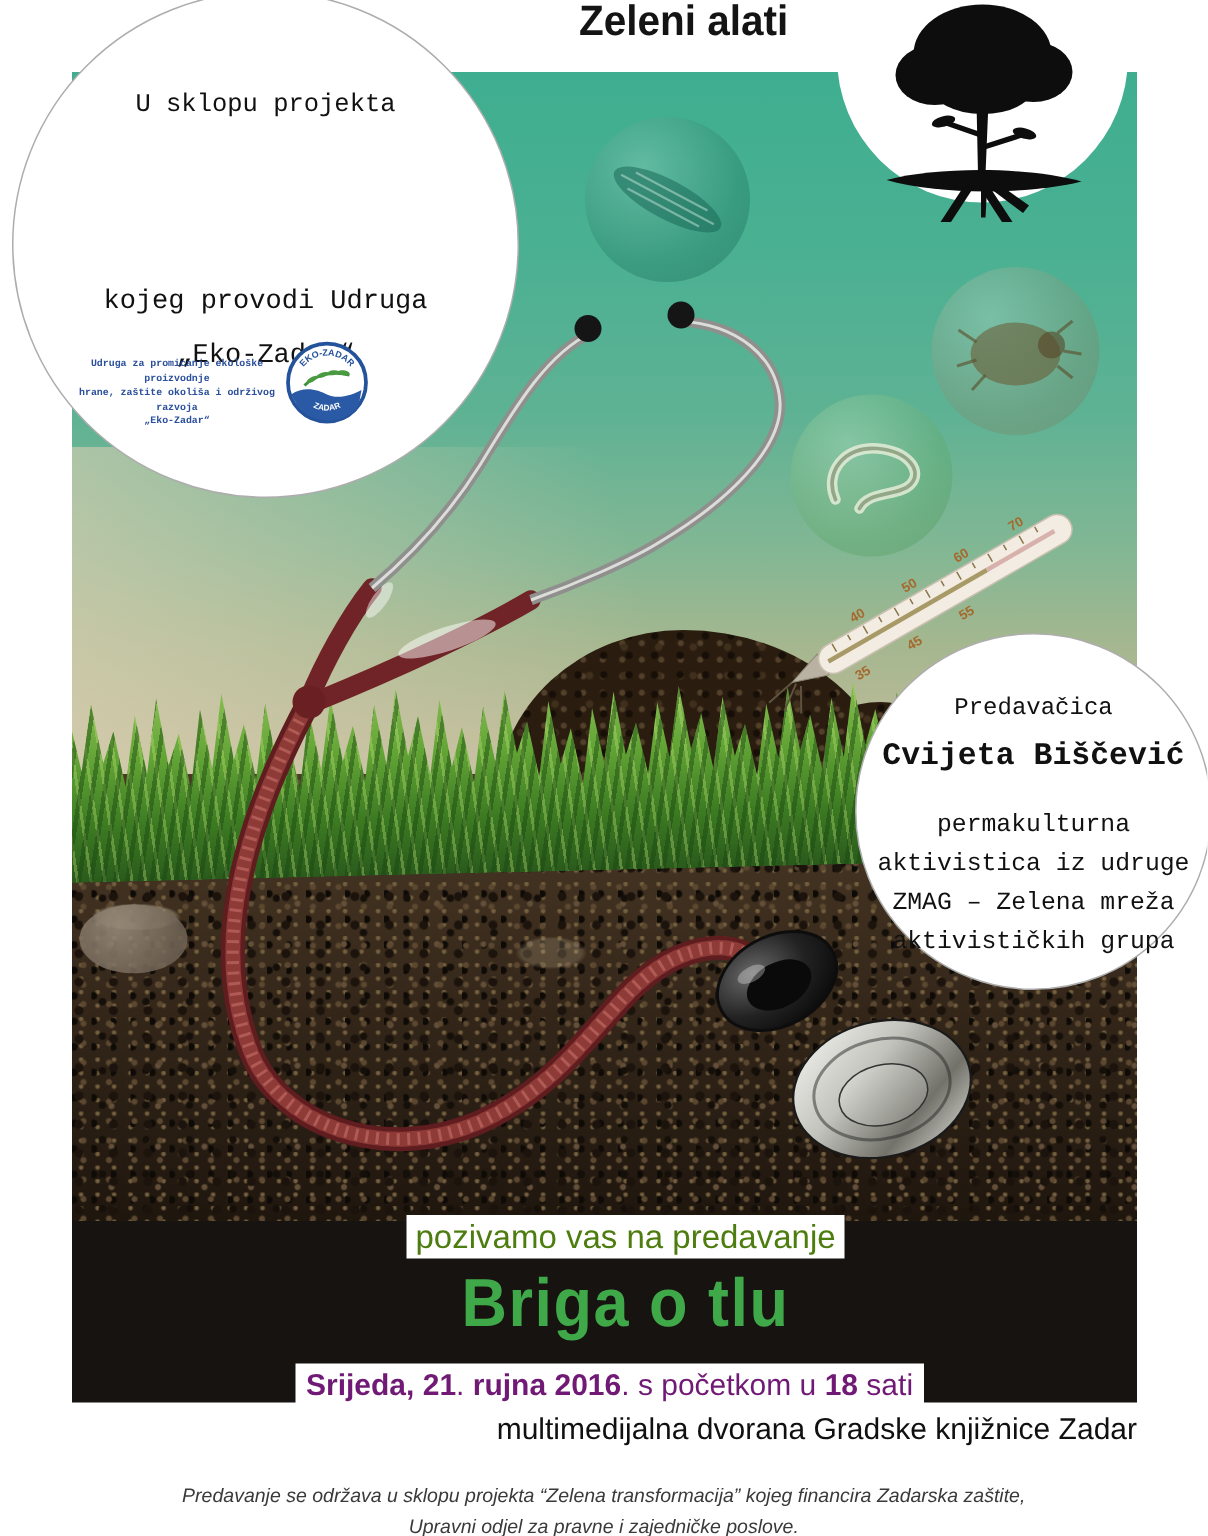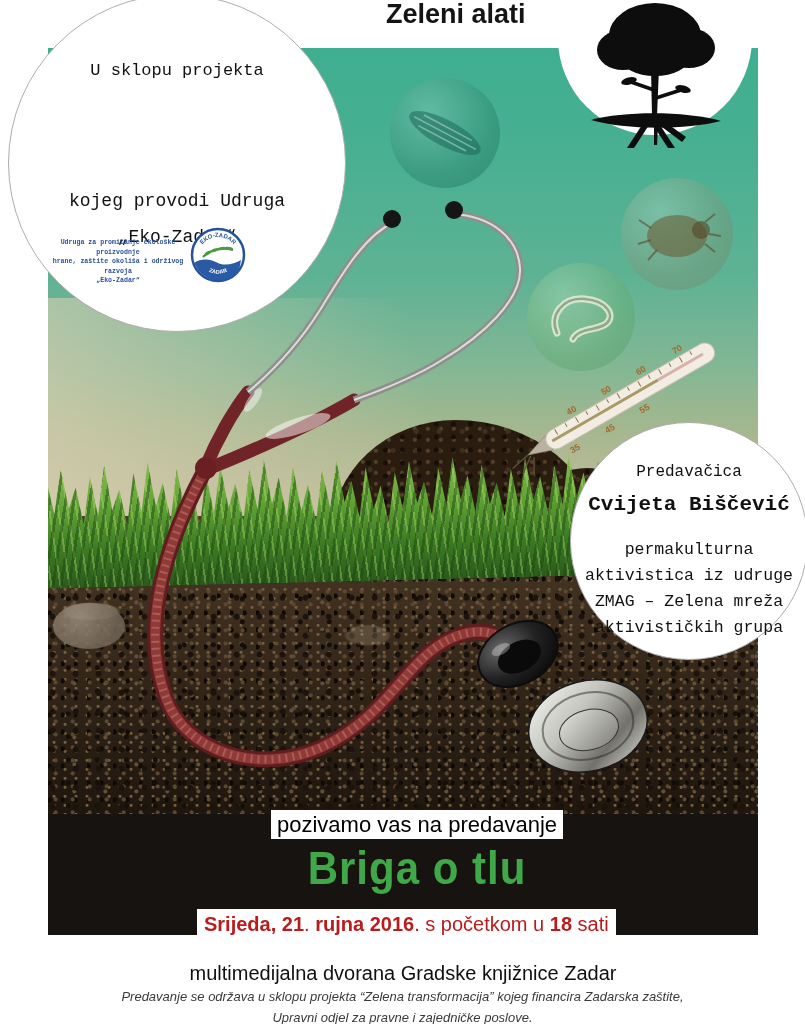--- a/index.html
+++ b/index.html
@@ -71,28 +71,28 @@
   .c1-carrier{top:188px;left:53px !important;width:230px !important;font-size:18px;line-height:36px;}
   .c1-caption{top:243px;left:40px !important;width:138px !important;font-size:6.6px;line-height:9.5px;
     color:#2a4f9b;font-weight:bold;}
   .ez-logo{position:absolute;left:181px;top:232px;width:56px;height:56px;}
   .c2-role{top:40px;font-size:16px;}
   .c2-name{top:70px;font-size:21px;font-weight:bold;}
   .c2-bio{top:114px;font-size:16.5px;line-height:26px;}
   .tree-svg{position:absolute;left:27px;top:57px;}
   
   .band{position:absolute;left:48px;top:814px;width:710px;height:121px;background:#171310;}
-  .invite-strip{position:absolute;left:271px;top:810px;background:#fff;color:#000000;
+  .invite-strip{position:absolute;left:271px;top:810px;background:#fff;color:#4d7c0f;
     font-size:22px;line-height:29px;padding:0 6px;white-space:nowrap;}
   .lecture-title{position:absolute;left:48px;top:843px;width:710px;text-align:center;
     padding-left:28px;box-sizing:border-box;font-size:42px;font-weight:bold;color:#3fa848;
     transform:scaleY(1.08);transform-origin:top center;letter-spacing:1px;}
-  .date-strip{position:absolute;left:197px;top:909px;background:#fff;color:#b91c1c;
+  .date-strip{position:absolute;left:197px;top:909px;background:#fff;color:#701a75;
     font-size:20px;line-height:30px;padding:0 7px;white-space:nowrap;}
-  .venue{position:absolute;left:48px;top:962px;width:710px;text-align:center;font-size:20px;color:#101010;}
+  .venue{position:absolute;left:48px;top:942px;width:710px;text-align:right;font-size:20px;color:#101010;}
   .footer{position:absolute;left:0;top:986px;width:100%;text-align:center;font-style:italic;
     font-size:13px;line-height:21px;color:#3a3a3a;}
   .b{font-weight:bold;}
 </style>
 </head>
 <body>
 
 <div class="canvas">
 
   <div class="scene">

